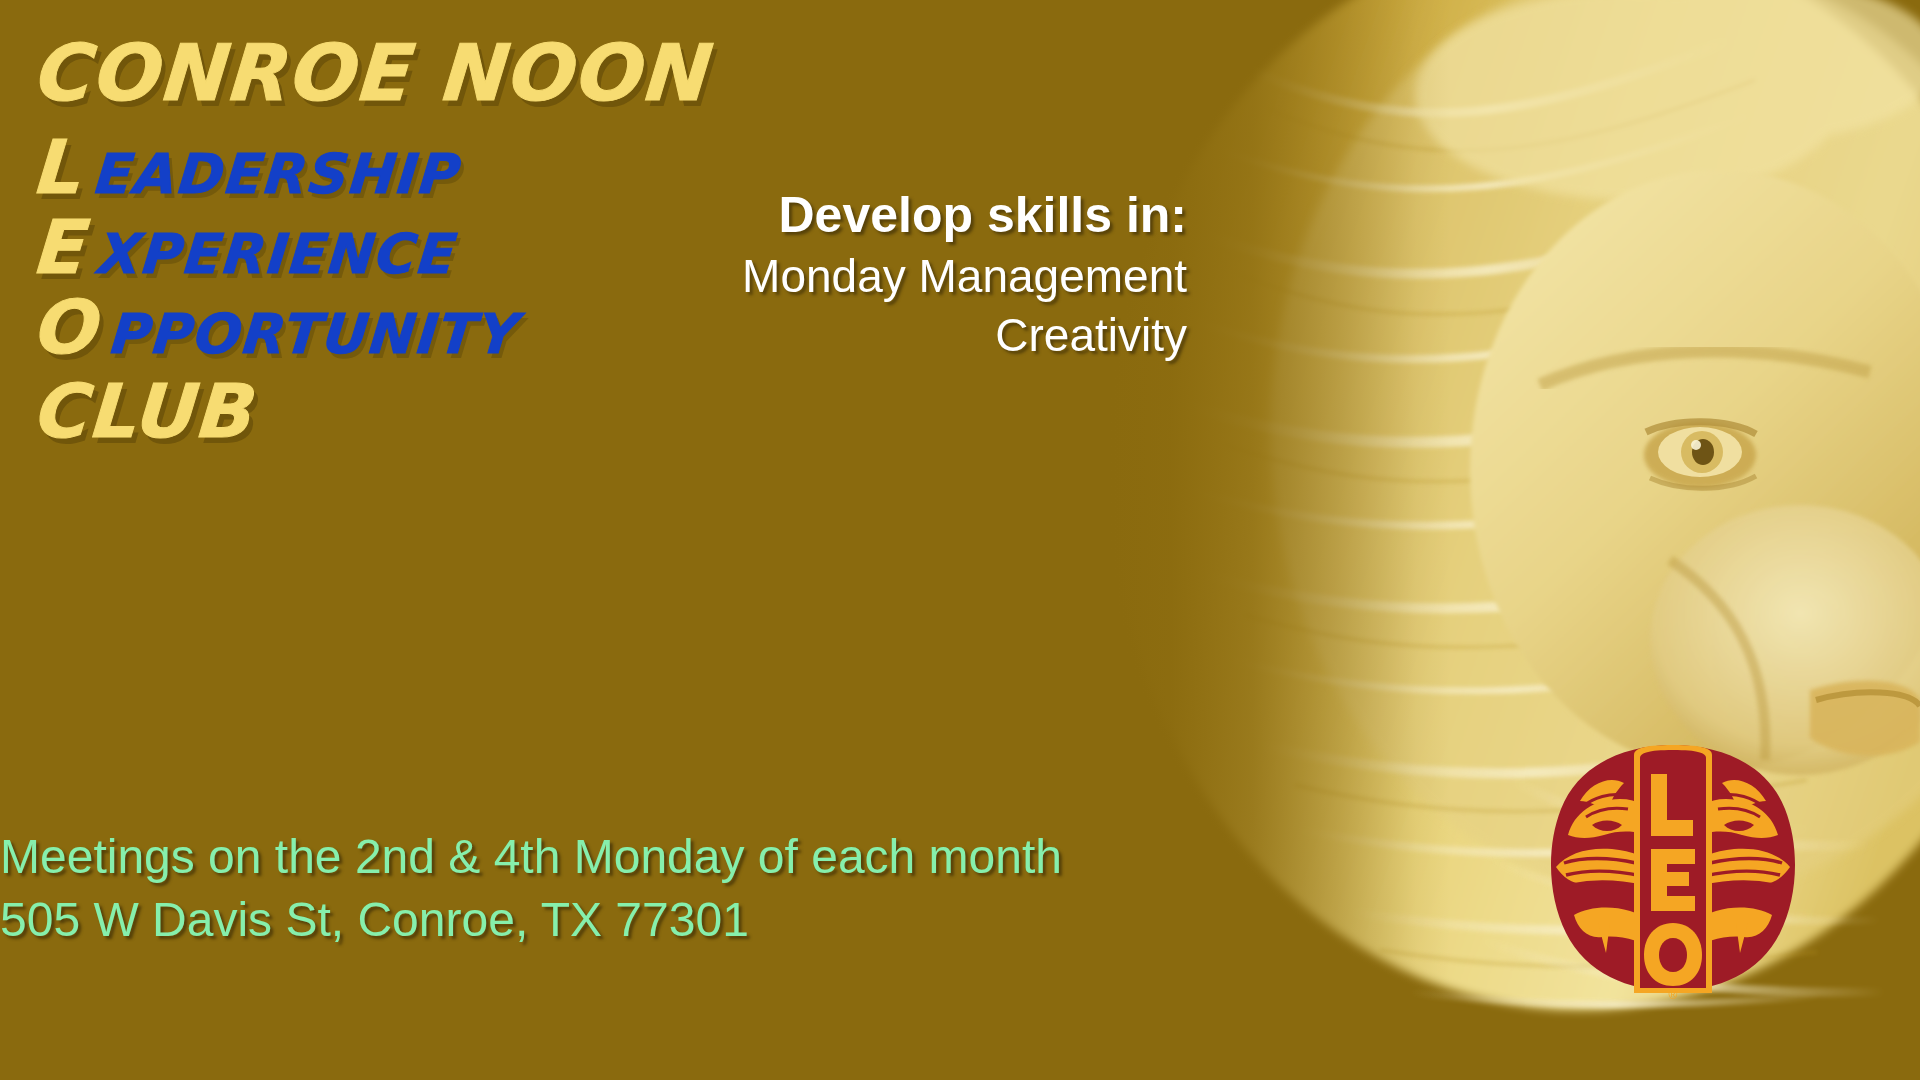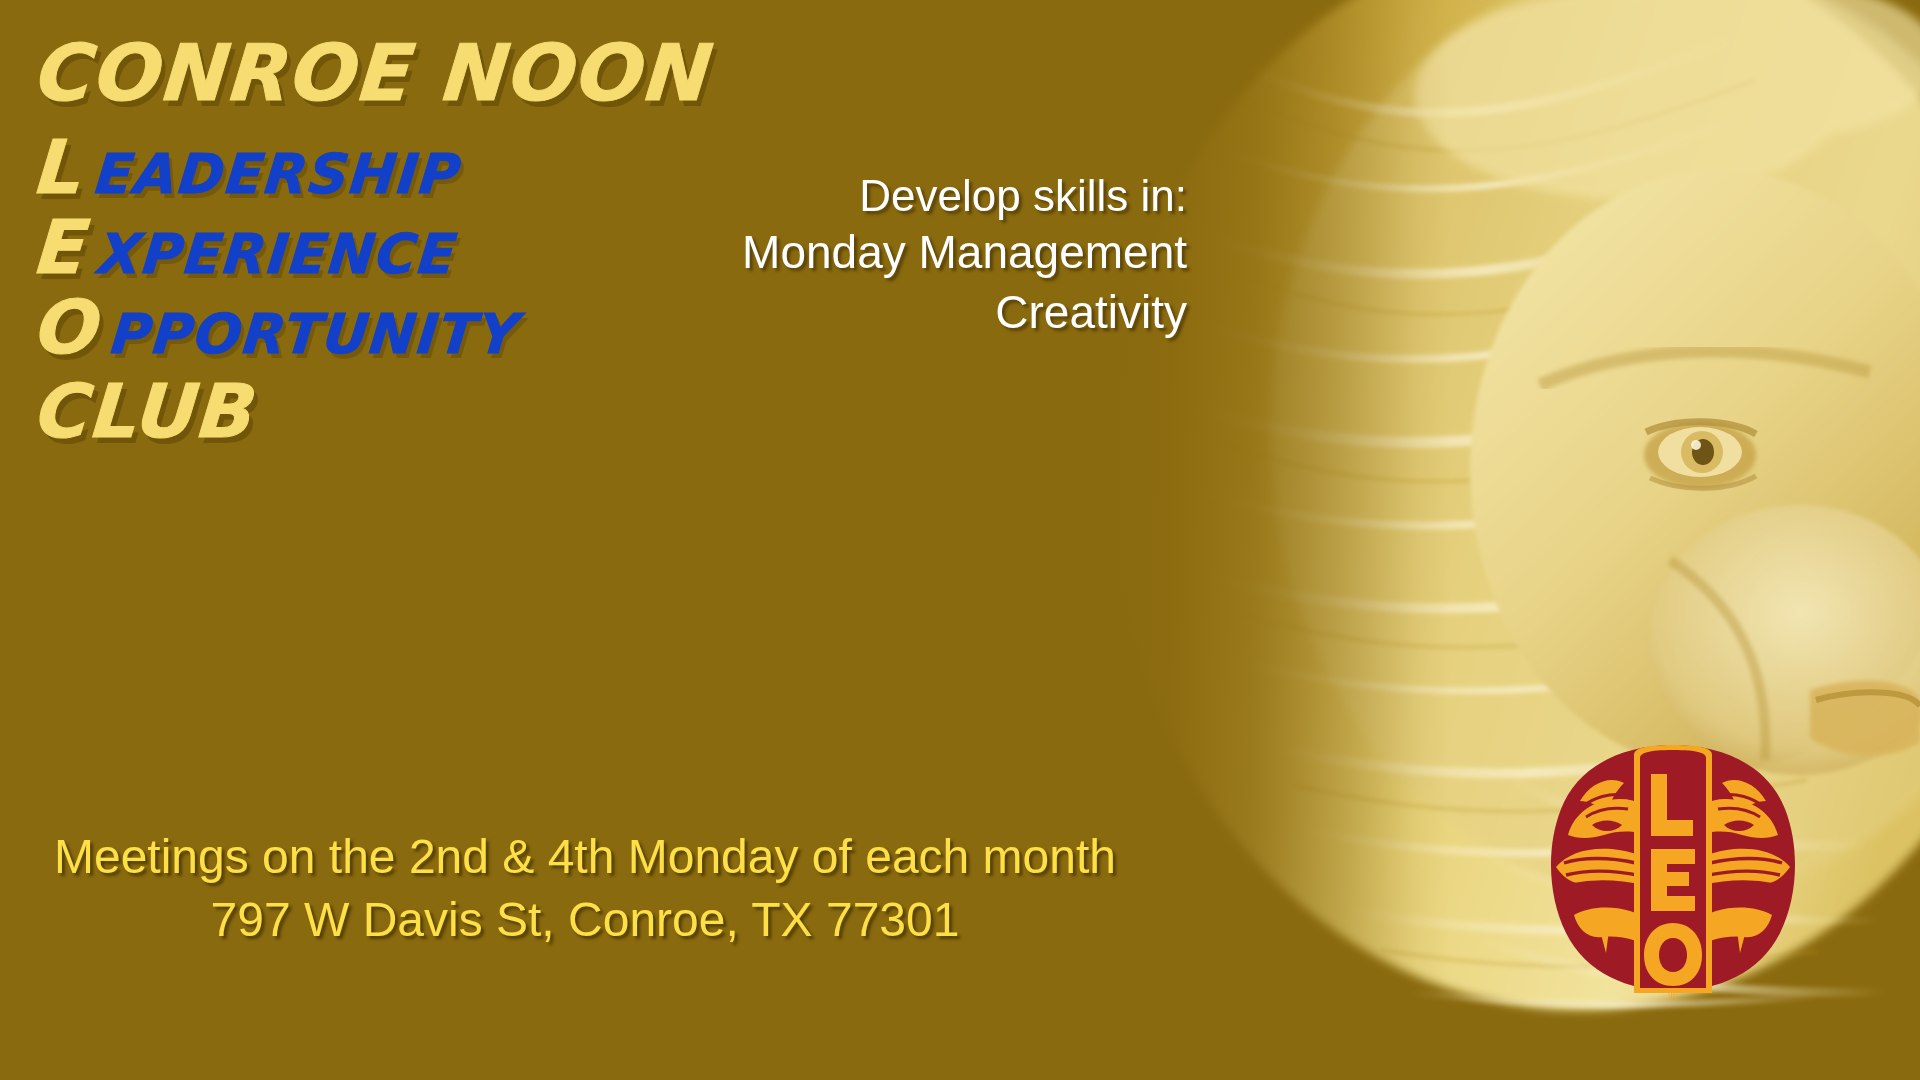--- a/index.html
+++ b/index.html
@@ -106,41 +106,42 @@
   
   .skills-block {
     position: absolute;
     right: 733px;
     top: 168px;
     text-align: right;
     color: #ffffff;
   }
 
   .skills-heading {
-    font-size: 44px;
-    font-weight: 400;
+    font-size: 50px;
+    font-weight: 700;
     line-height: 1.25;
     text-shadow: 3px 3px 3px rgba(60,44,6,0.65);
+    margin-top: 16px;
   }
 
   .skills-item {
     font-size: 46px;
     font-weight: 400;
     line-height: 1.3;
     text-shadow: 3px 3px 3px rgba(60,44,6,0.65);
   }
 
   
   .meeting-block {
     position: absolute;
     left: 0;
     right: 750px;
     top: 825px;
-    text-align: center;
-    color: #fde047;
+    text-align: left;
+    color: #86efac;
   }
 
   .meeting-line {
     font-size: 48px;
     font-weight: 400;
     line-height: 1.32;
     text-shadow: 3px 3px 3px rgba(60,44,6,0.7);
     white-space: nowrap;
   }
 
@@ -281,21 +282,21 @@
   </div>
 
   <div class="skills-block">
     <div class="skills-heading">Develop skills in:</div>
     <div class="skills-item">Monday Management</div>
     <div class="skills-item">Creativity</div>
   </div>
 
   <div class="meeting-block">
     <div class="meeting-line">Meetings on the 2nd &amp; 4th Monday of each month</div>
-    <div class="meeting-line">797 W Davis St, Conroe, TX 77301</div>
+    <div class="meeting-line">505 W Davis St, Conroe, TX 77301</div>
   </div>
 
   <div class="leo-emblem">
     <svg viewBox="0 0 270 275">
       <defs>
         <clipPath id="halfL">
             <rect x="0" y="0" width="135" height="275"></rect>
           </clipPath>
       </defs>
 

